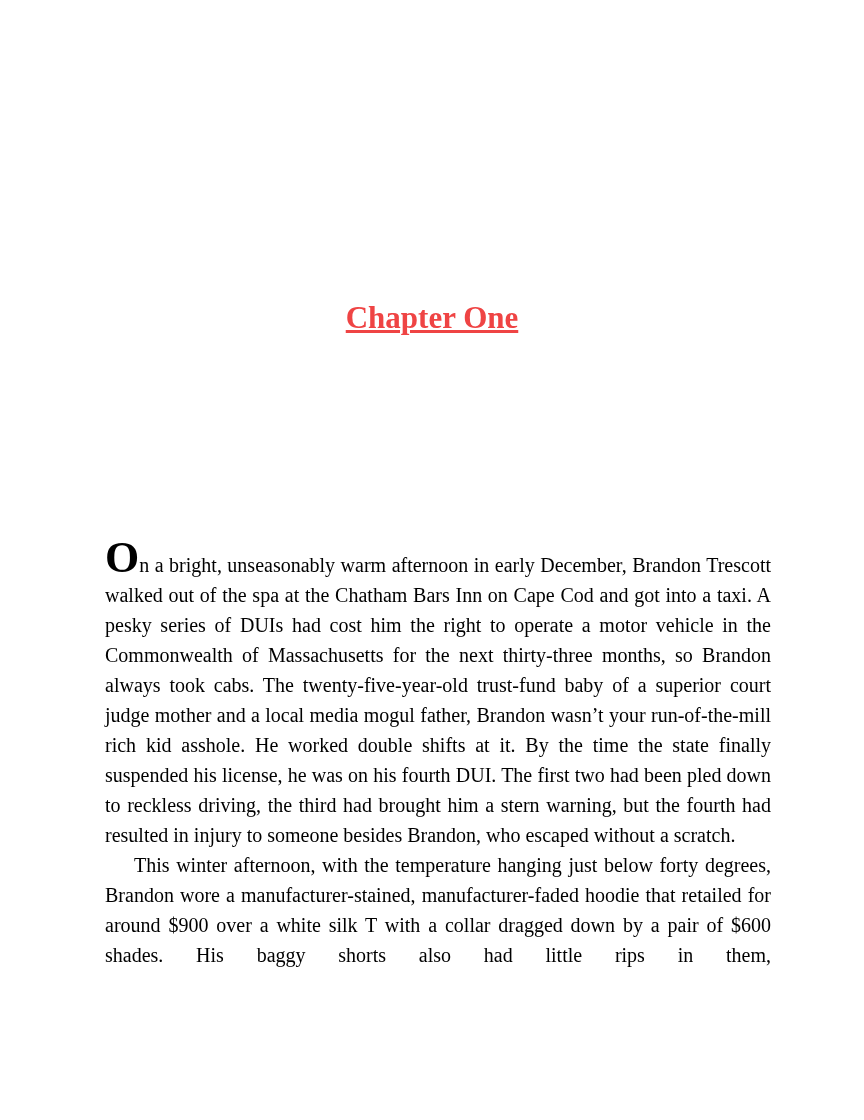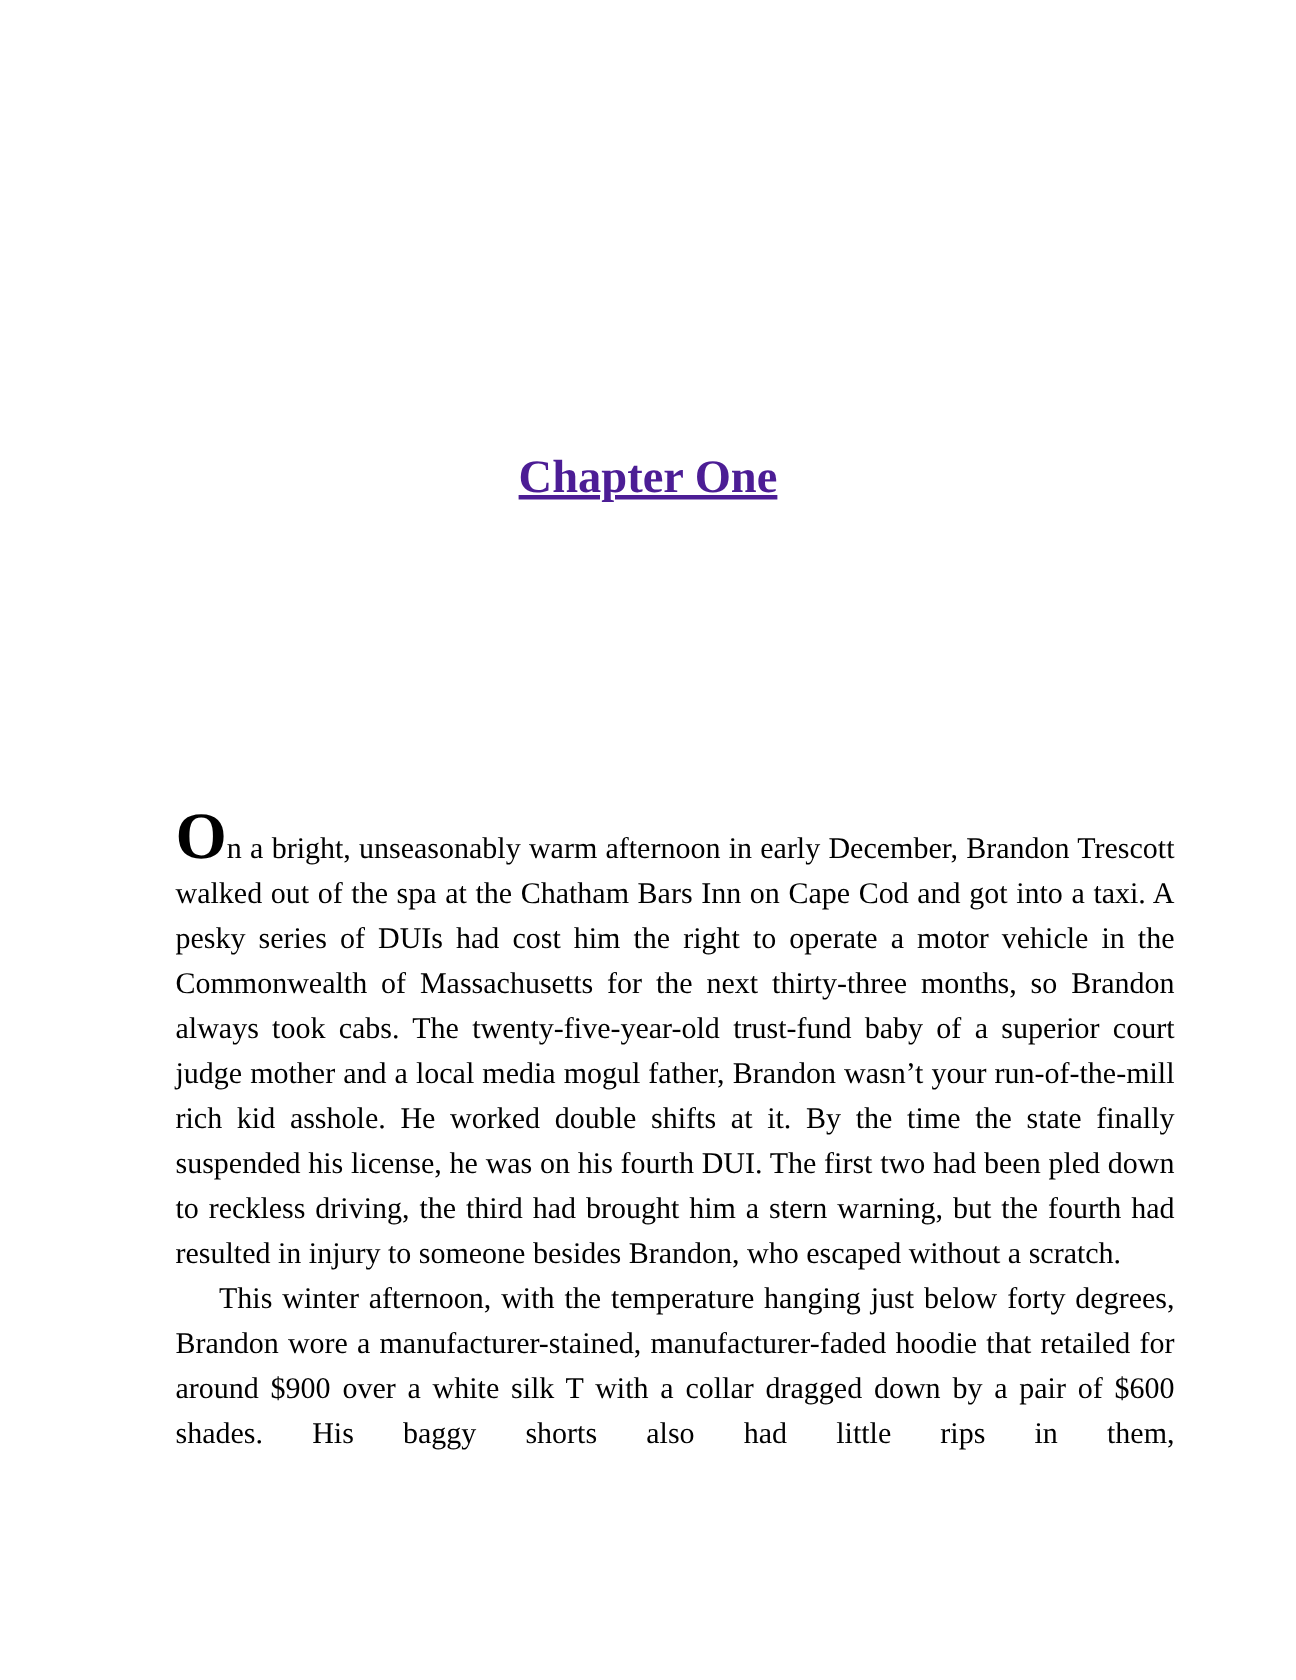--- a/index.html
+++ b/index.html
@@ -21,28 +21,28 @@
     top: 300px;
     left: 0;
     width: 100%;
     margin: 0;
     text-align: center;
     font-size: 31px;
     line-height: 36px;
     font-weight: bold;
   }
   .chapter-link {
-    color: #4c1d95;
+    color: #ef4444;
     text-decoration: underline;
     cursor: pointer;
   }
   .body-text {
     position: absolute;
     top: 543px;
-    left: 117px;
+    left: 105px;
     width: 666px;
     font-size: 20px;
     line-height: 30px;
     text-align: justify;
   }
   .para {
     margin: 0;
     padding: 0;
   }
   .para.indented {

